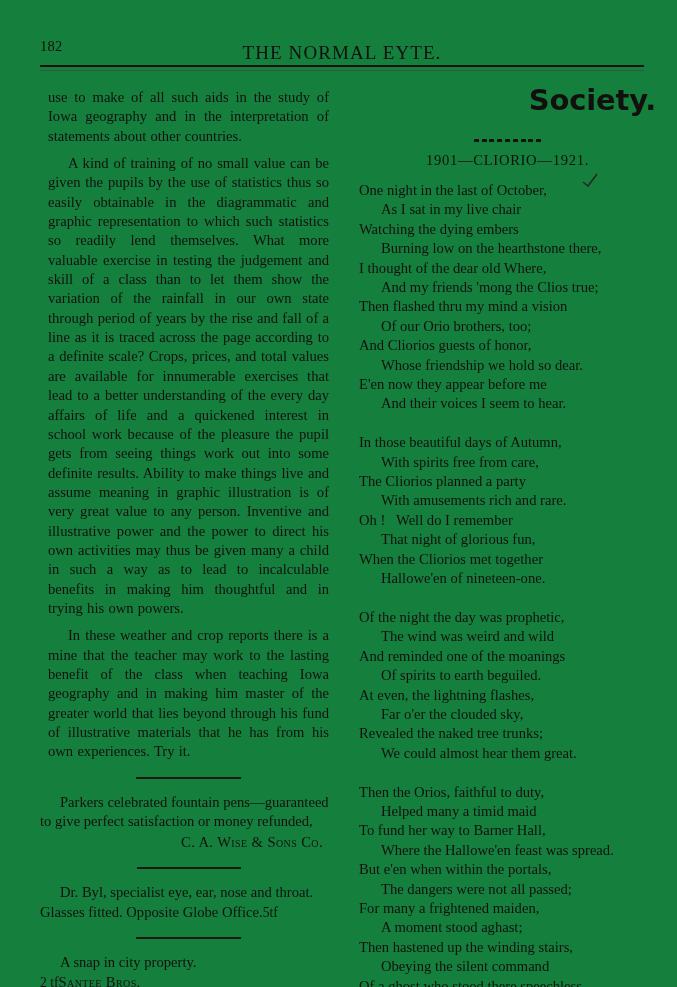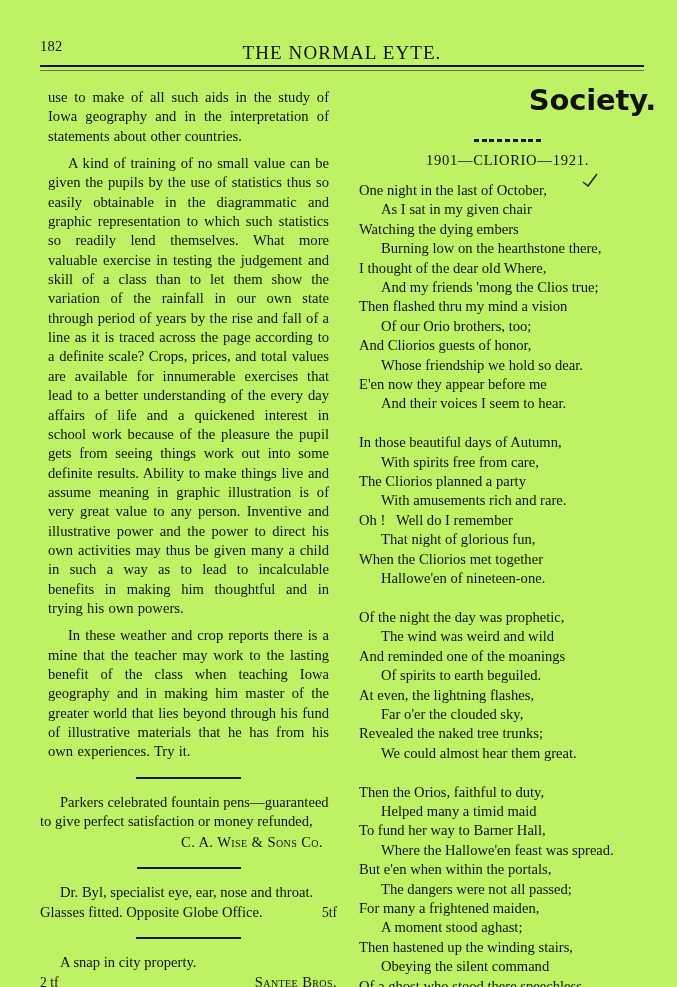--- a/index.html
+++ b/index.html
@@ -8,21 +8,21 @@
     background: #ffffff;
   }
   body {
     font-family: "Liberation Serif", "DejaVu Serif", serif;
     color: #12100e;
   }
   .page {
     position: relative;
     width: 677px;
     height: 987px;
-    background: #bef264;
+    background: #15803d;
     overflow: hidden;
     box-sizing: border-box;
   }
   
   .page::before {
     content: "";
     position: absolute;
     inset: 0;
     pointer-events: none;
     background:
@@ -128,21 +128,20 @@
     text-indent: 20px;
   }
   .ad .sign {
     display: block;
     text-align: right;
     padding-right: 14px;
     margin-top: 1px;
   }
   .ad .sign-row {
     display: flex;
-    justify-content: space-between;
     align-items: baseline;
   }
   .smallcaps {
     font-variant: small-caps;
     letter-spacing: .4px;
   }
   .trail {
     font-size: 13.6px;
   }
 
@@ -270,21 +269,21 @@
       <div class="ornament">
         <span></span><span></span><span></span><span></span><span></span><span></span><span></span><span></span><span></span>
       </div>
 
       <div class="society-sub">1901—CLIORIO—1921.</div>
 
       <div class="poem">
 
         <div class="stanza">
           <div class="line">One night in the last of October,</div>
-          <div class="line ind">As I sat in my given chair</div>
+          <div class="line ind">As I sat in my live chair</div>
           <div class="line">Watching the dying embers</div>
           <div class="line ind">Burning low on the hearthstone there,</div>
           <div class="line">I thought of the dear old Where,</div>
           <div class="line ind">And my friends 'mong the Clios true;</div>
           <div class="line">Then flashed thru my mind a vision</div>
           <div class="line ind">Of our Orio brothers, too;</div>
           <div class="line">And Cliorios guests of honor,</div>
           <div class="line ind">Whose friendship we hold so dear.</div>
           <div class="line">E'en now they appear before me</div>
           <div class="line ind">And their voices I seem to hear.</div>

